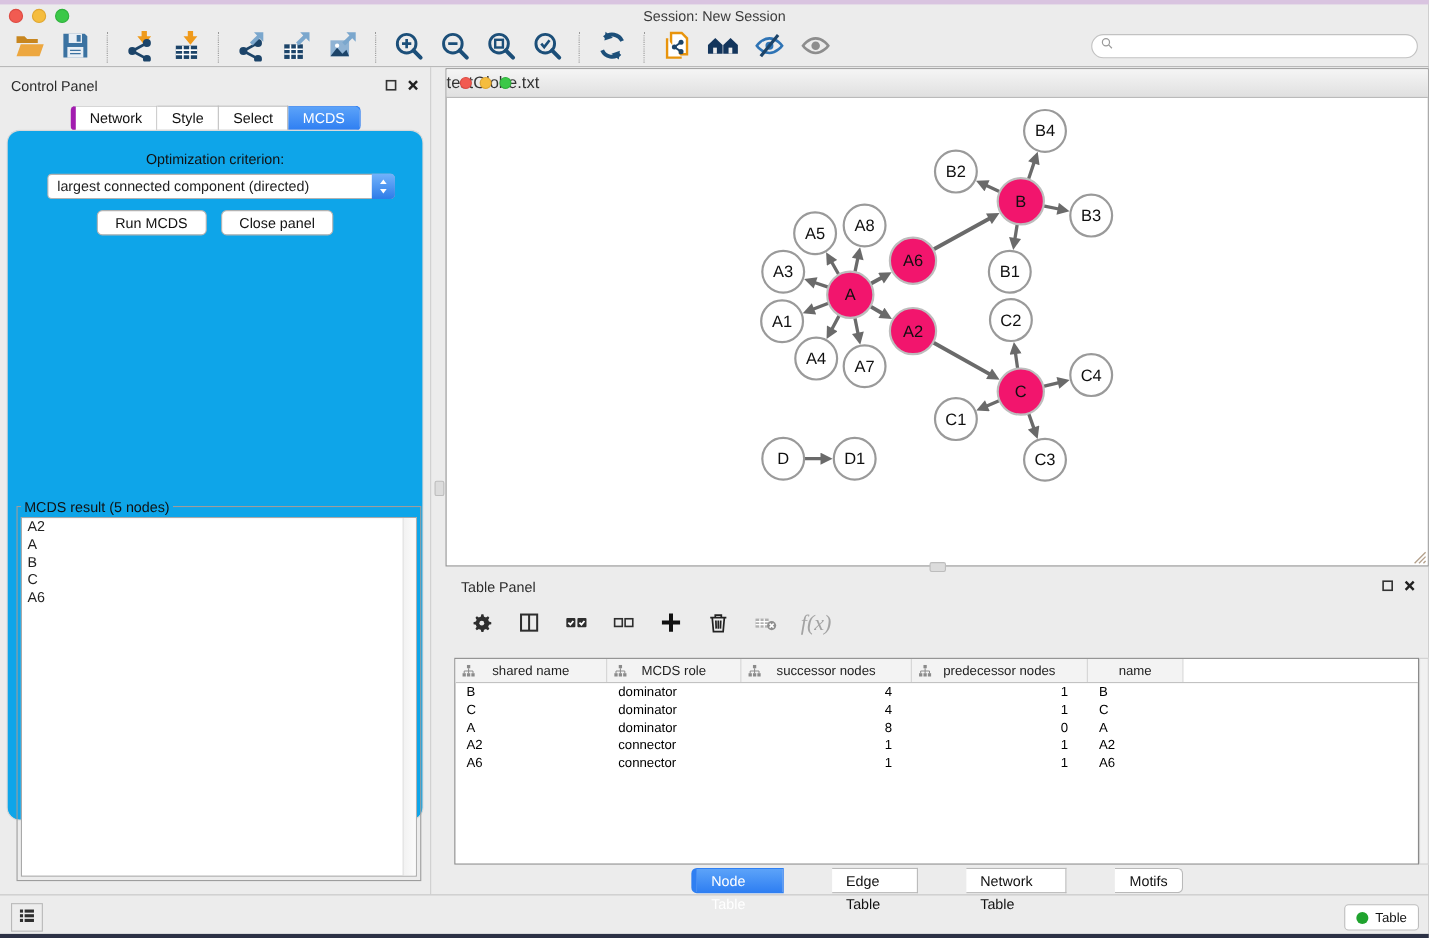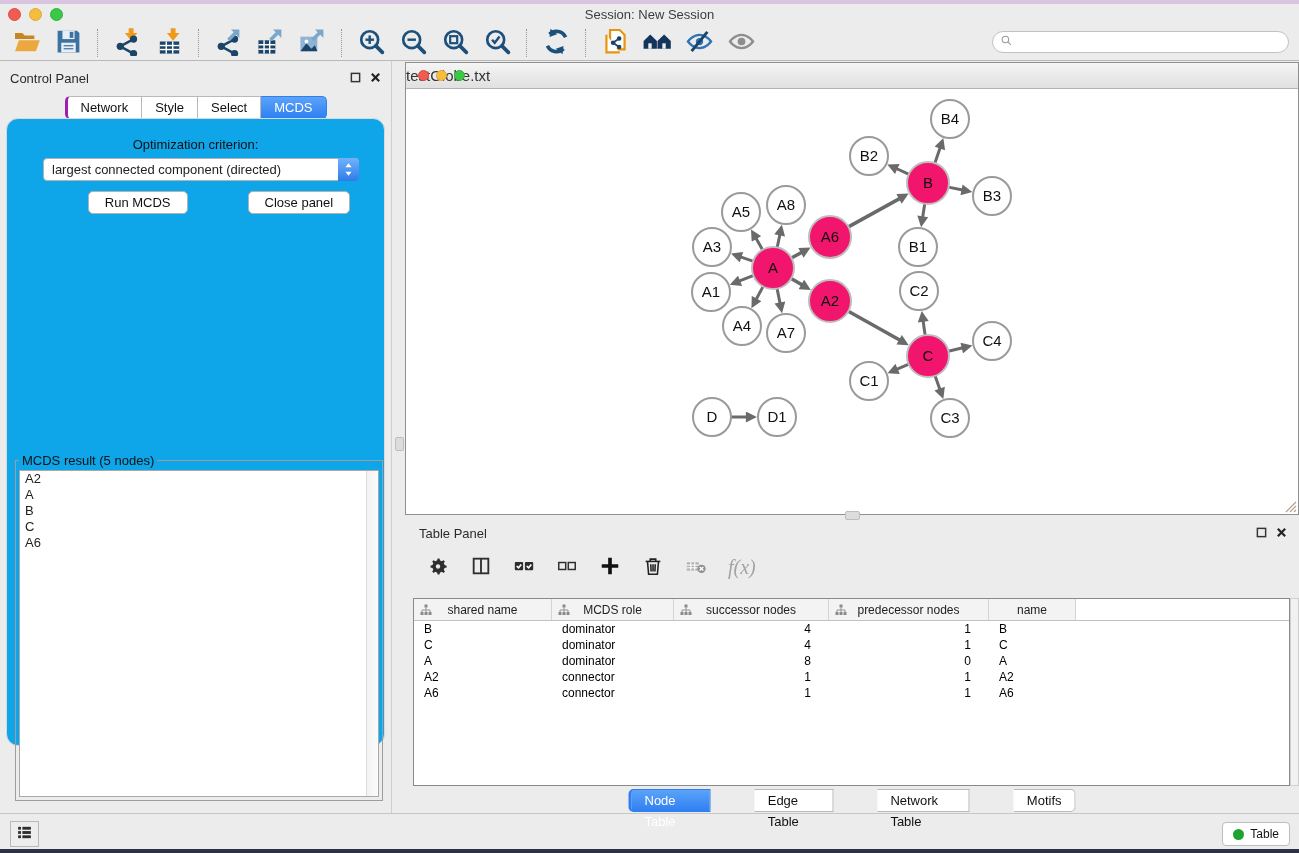--- a/index.html
+++ b/index.html
@@ -30,34 +30,34 @@
   .panel-title{font-size:13px;color:#2b2b2b;}
   .panel-btns{display:flex;gap:9px;align-items:center;}
   .pb{background:none;border:none;padding:0;display:flex;}
   
   .control-panel{position:absolute;left:0;top:61px;width:392px;height:752px;border-right:1px solid #cfcfcf;box-sizing:border-box;}
   .cp-head{position:absolute;left:10px;top:10px;}
   .cp-btns{position:absolute;right:10px;top:11px;}
   .seg-bar{position:absolute;top:35px;left:50%;transform:translateX(-50%);display:flex;}
   .seg-tab{height:21px;line-height:21px;padding:0 13px;font-size:13px;background:#fff;
            border:1px solid #b9b9b9;border-left:none;color:#111;cursor:default;}
-  .seg-tab:first-child{border-left:3px solid #a21caf;border-radius:5px 0 0 5px;}
+  .seg-tab:first-child{border-left:5px solid #a21caf;border-radius:5px 0 0 5px;}
   .seg-tab:last-child{border-radius:0 5px 5px 0;}
   .seg-tab.sel{background:linear-gradient(#5ca3f9,#2f7ff2);color:#fff;border-color:#2f7ff2;}
   .cp-card{position:absolute;left:6px;top:57px;width:379px;height:628px;background:#0ea5e9;
            border:1px solid #d9d9d9;border-radius:12px;box-sizing:border-box;}
   .opt-label{position:absolute;top:18px;width:100%;text-align:center;font-size:13px;color:#111;}
   .dropdown{position:absolute;left:36px;top:39px;width:316px;height:23px;background:#fff;
             border:1px solid #b2b2b2;border-radius:4px;box-sizing:border-box;display:flex;align-items:center;}
   .dd-text{flex:1;font-size:13px;padding-left:8px;white-space:nowrap;overflow:hidden;}
   .dd-spin{width:21px;height:23px;margin:-1px;background:linear-gradient(#71b2fb,#2e7ce8);
            border-radius:0 4px 4px 0;display:flex;align-items:center;justify-content:center;}
   .btn-row{position:absolute;top:72px;width:100%;display:flex;justify-content:center;gap:13px;}
   .btn{height:23px;background:#fff;border:1px solid #b2b2b2;border-radius:5px;font-size:13px;
-       padding:0 16px;color:#111;cursor:default;margin-left:47px;}
+       padding:0 16px;color:#111;cursor:default;}
   fieldset.result{position:absolute;left:8px;top:334px;width:368px;height:348px;margin:0;padding:0;
                   border:1px solid #9d9d9d;background:transparent;box-sizing:border-box;}
   fieldset.result legend{font-size:13px;color:#111;margin-left:3px;padding:0 3px;}
   .result-inner{position:absolute;left:3px;right:3px;top:2px;bottom:3px;background:#fff;
                 border:1px solid #a9a9a9;overflow:hidden;}
   .result-item{font-size:13px;line-height:16px;padding-left:5px;}
   .result-scroll{position:absolute;right:0;top:0;bottom:0;width:11px;background:linear-gradient(to right,#f2f2f2,#fbfbfb);border-left:1px solid #ddd;}
   
   .network-window{position:absolute;left:405px;top:62px;width:894px;height:453px;background:#fff;
                   border:1px solid #8f8f8f;box-sizing:border-box;}

